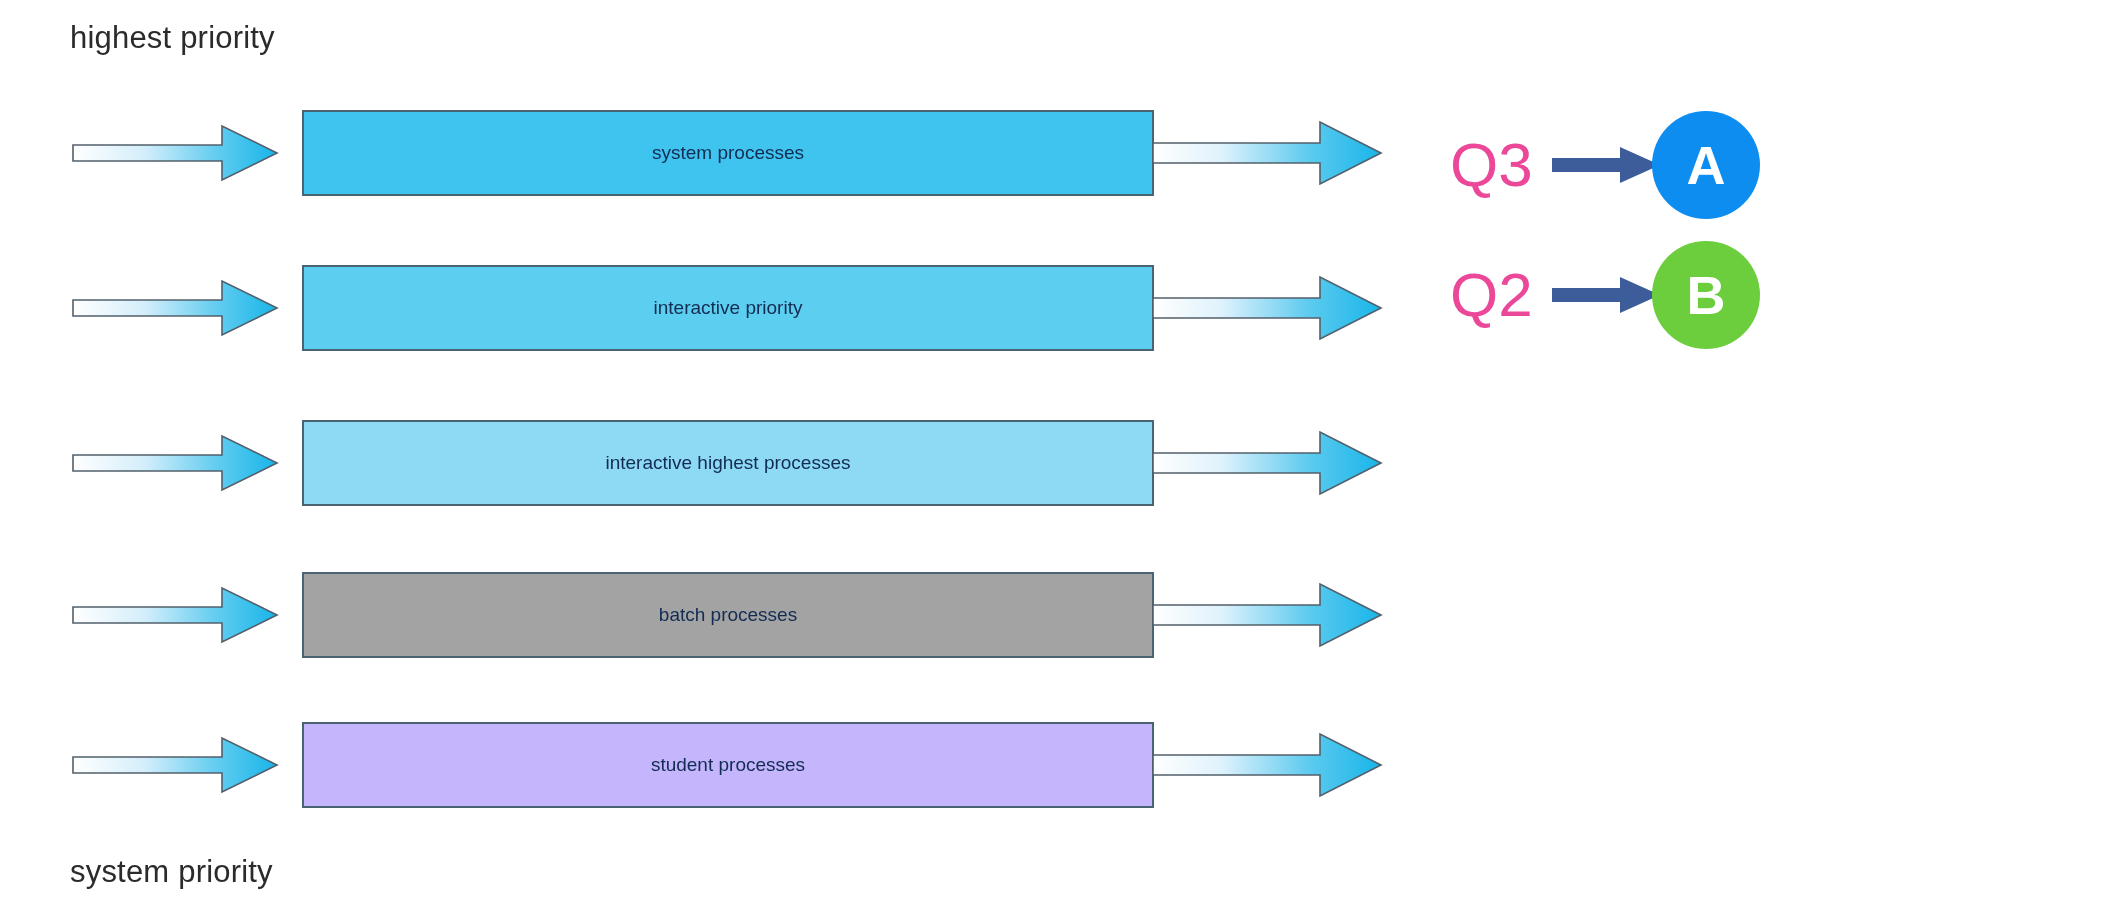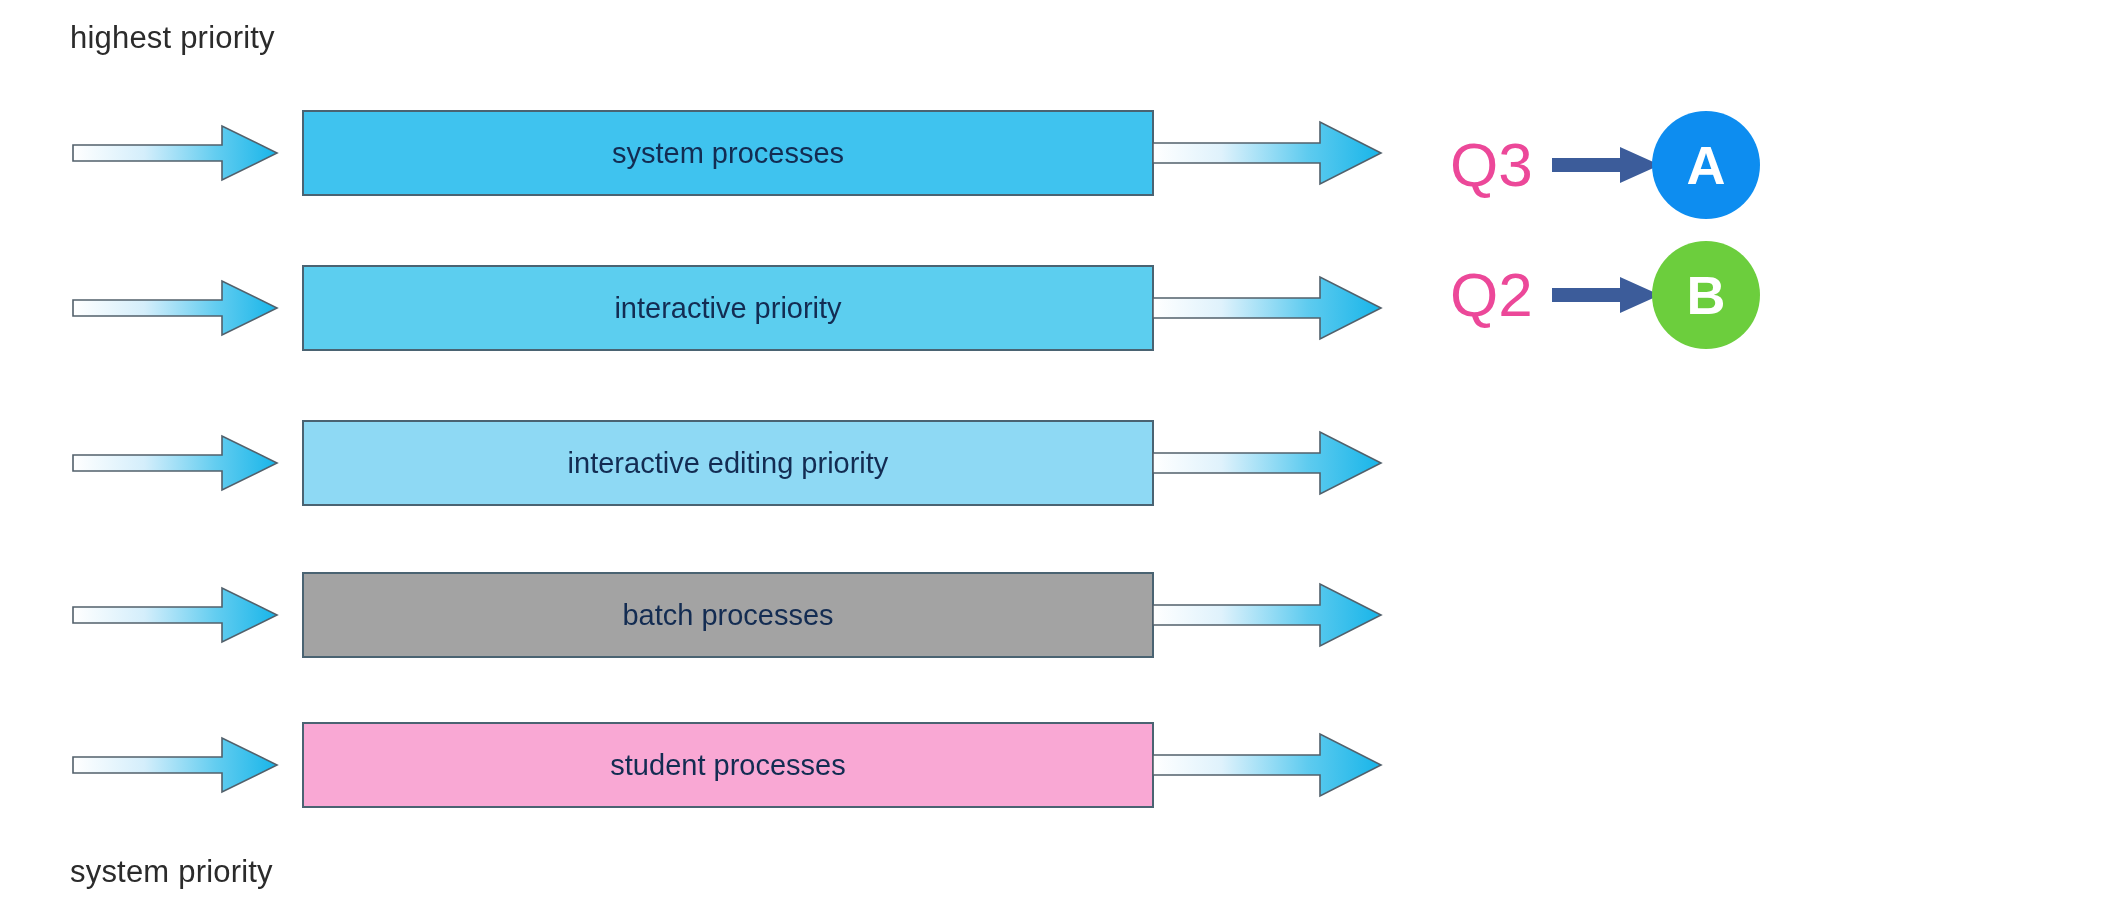--- a/index.html
+++ b/index.html
@@ -50,21 +50,21 @@
     left: 270px;
     width: 852px;
     height: 86px;
     box-sizing: border-box;
     border: 2px solid #4a6372;
     display: flex;
     align-items: center;
     justify-content: center;
   }
   .queue-bar-label {
-    font-size: 29px;
+    font-size: 19px;
     color: #132c52;
     font-family: "Liberation Sans", sans-serif;
     white-space: nowrap;
     text-align: right;
   }
 
   
   .arrow-in {
     position: absolute;
     left: 40px;
@@ -183,21 +183,21 @@
     <svg class="arrow-out" viewBox="0 0 234 86" preserveAspectRatio="none">
       <path d="M1,33 L168,33 L168,12 L229,43 L168,74 L168,53 L1,53 Z" fill="url(#flowGradOut)" stroke="#52606b" stroke-width="1.6"></path>
     </svg>
   </div>
 
   <div class="queue-row" style="top:420px">
     <svg class="arrow-in" viewBox="0 0 232 86" preserveAspectRatio="none">
       <path d="M1,35 L150,35 L150,16 L205,43 L150,70 L150,51 L1,51 Z" fill="url(#flowGrad)" stroke="#52606b" stroke-width="1.6"></path>
     </svg>
     <div class="queue-bar" style="background:#8ed9f4">
-      <span class="queue-bar-label">interactive editing priority</span>
+      <span class="queue-bar-label">interactive highest processes</span>
     </div>
     <svg class="arrow-out" viewBox="0 0 234 86" preserveAspectRatio="none">
       <path d="M1,33 L168,33 L168,12 L229,43 L168,74 L168,53 L1,53 Z" fill="url(#flowGradOut)" stroke="#52606b" stroke-width="1.6"></path>
     </svg>
   </div>
 
   <div class="queue-row" style="top:572px">
     <svg class="arrow-in" viewBox="0 0 232 86" preserveAspectRatio="none">
       <path d="M1,35 L150,35 L150,16 L205,43 L150,70 L150,51 L1,51 Z" fill="url(#flowGrad)" stroke="#52606b" stroke-width="1.6"></path>
     </svg>
@@ -206,21 +206,21 @@
     </div>
     <svg class="arrow-out" viewBox="0 0 234 86" preserveAspectRatio="none">
       <path d="M1,33 L168,33 L168,12 L229,43 L168,74 L168,53 L1,53 Z" fill="url(#flowGradOut)" stroke="#52606b" stroke-width="1.6"></path>
     </svg>
   </div>
 
   <div class="queue-row" style="top:722px">
     <svg class="arrow-in" viewBox="0 0 232 86" preserveAspectRatio="none">
       <path d="M1,35 L150,35 L150,16 L205,43 L150,70 L150,51 L1,51 Z" fill="url(#flowGrad)" stroke="#52606b" stroke-width="1.6"></path>
     </svg>
-    <div class="queue-bar" style="background:#f9a8d4">
+    <div class="queue-bar" style="background:#c4b5fd">
       <span class="queue-bar-label">student processes</span>
     </div>
     <svg class="arrow-out" viewBox="0 0 234 86" preserveAspectRatio="none">
       <path d="M1,33 L168,33 L168,12 L229,43 L168,74 L168,53 L1,53 Z" fill="url(#flowGradOut)" stroke="#52606b" stroke-width="1.6"></path>
     </svg>
   </div>
 </div>
 
 <div id="right-panel">
 

